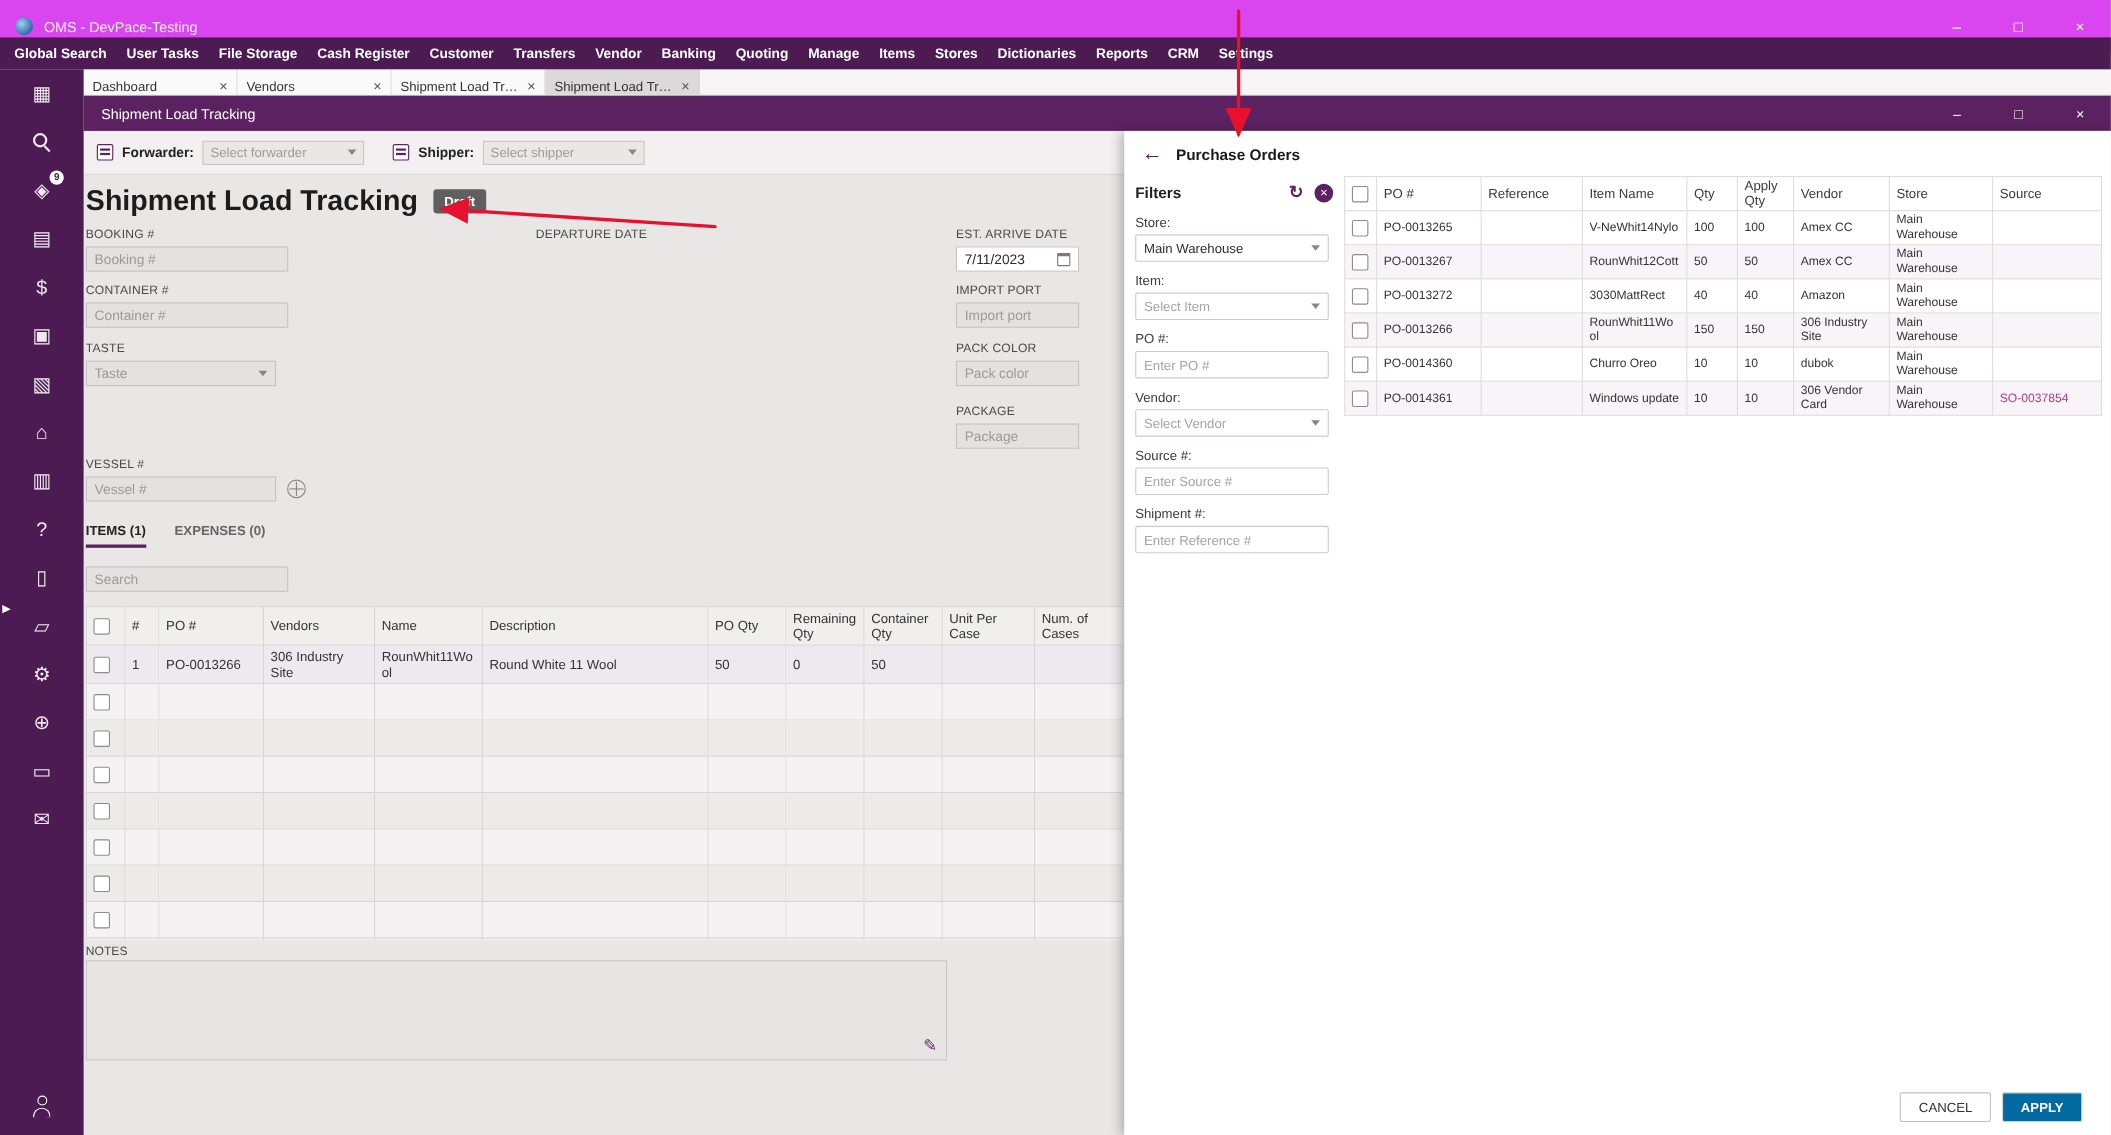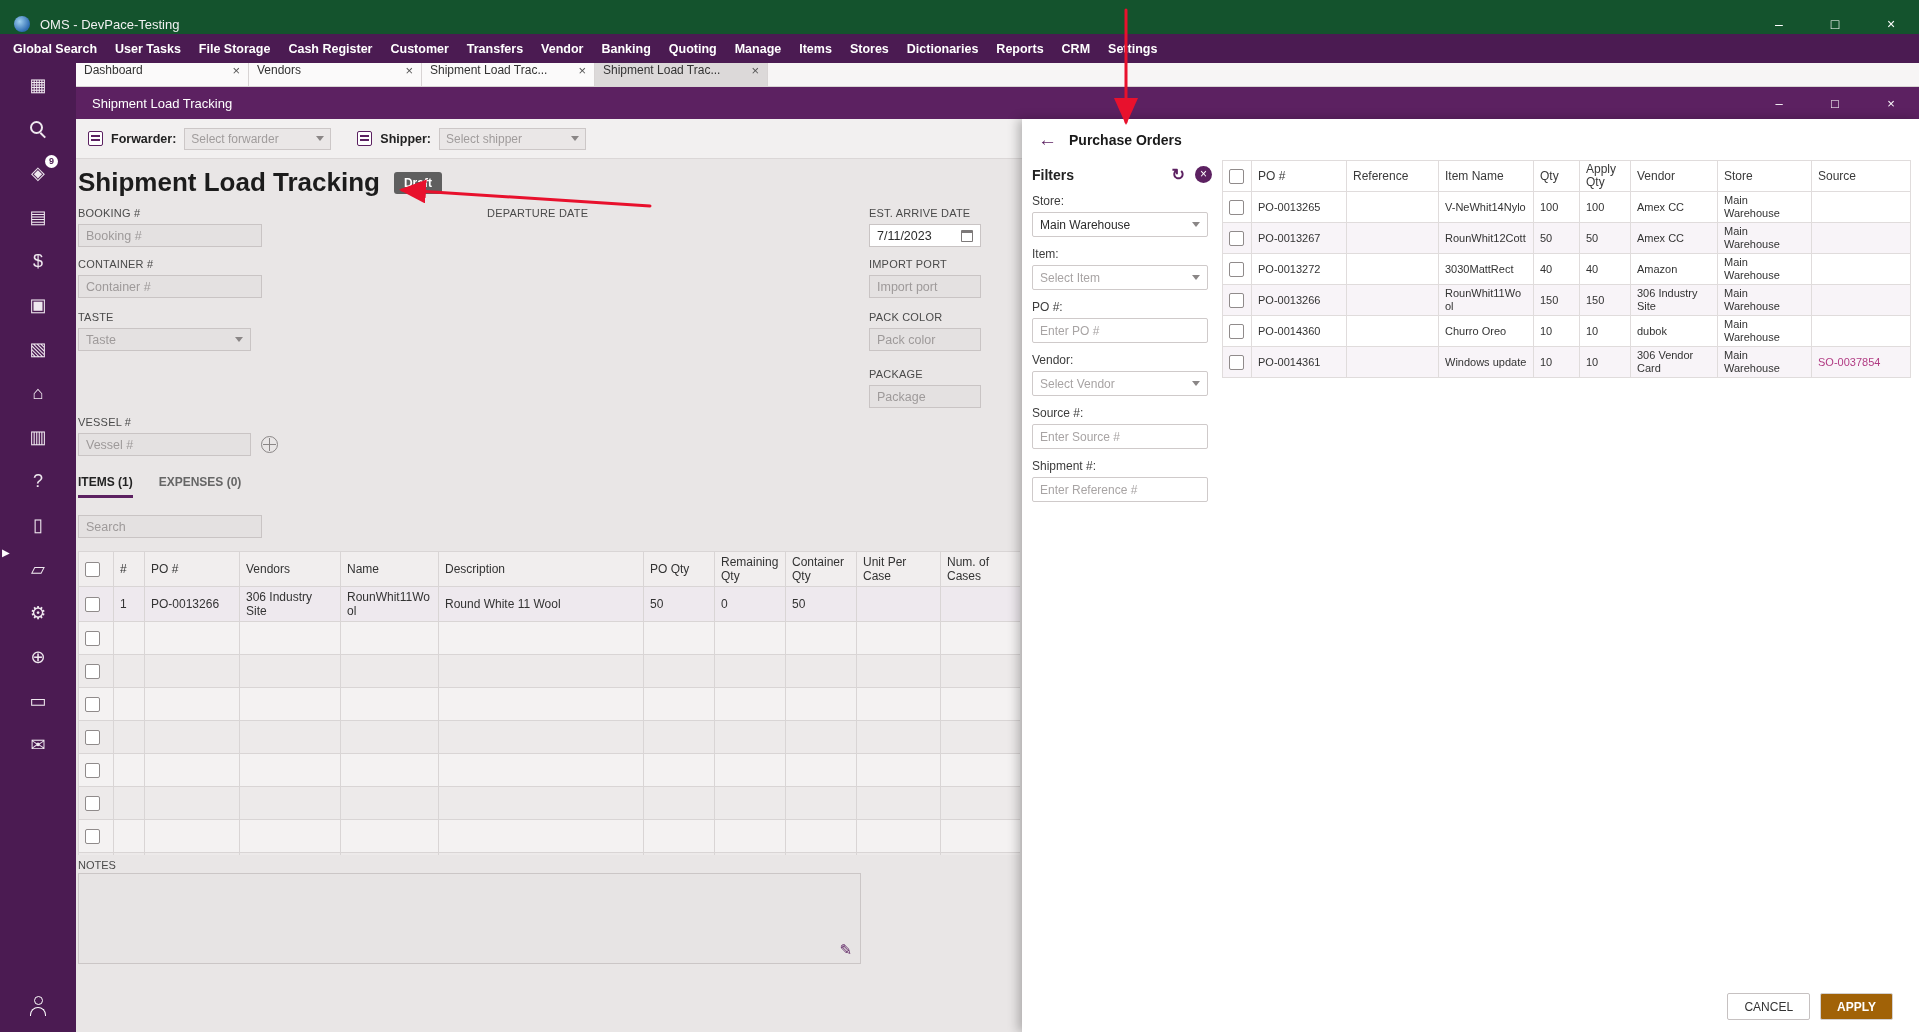--- a/index.html
+++ b/index.html
@@ -1,20 +1,20 @@
 <!DOCTYPE html>
 <html><head>
 <meta charset="utf-8">
 <style>
   *{margin:0;padding:0;box-sizing:border-box;font-family:"Liberation Sans",sans-serif}
   html,body{width:1919px;height:1032px;overflow:hidden;background:#e9e6e6}
   body{position:relative}
 
   
-  .titlebar{position:absolute;left:0;top:0;width:1919px;height:48px;background:#14532d;display:flex;align-items:center;color:#fff;z-index:6}
+  .titlebar{position:absolute;left:0;top:0;width:1919px;height:48px;background:#d946ef;display:flex;align-items:center;color:#fff;z-index:6}
   .app-logo{width:16px;height:16px;border-radius:50%;margin:0 10px 0 14px;background:radial-gradient(circle at 35% 35%,#9fd0f0,#2e6cb2 70%)}
   .titlebar-title{font-size:13px;color:#f0f0f0}
   .win-controls{margin-left:auto;display:flex;height:100%}
   .win-btn{width:56px;height:100%;background:transparent;border:none;color:#fff;font-size:14px;display:flex;align-items:center;justify-content:center;cursor:pointer}
 
   
   .menubar{position:absolute;left:0;top:34px;width:1919px;height:29px;background:#4b1b52;display:flex;align-items:flex-start;padding-left:4px;z-index:6}
   .menu-item{color:#fff;font-size:12.5px;font-weight:600;padding:0 9px;height:100%;display:flex;align-items:center;cursor:pointer;white-space:nowrap}
 
   
@@ -27,21 +27,21 @@
   .side-item[data-name="search-icon"] .side-glyph::before{content:"";position:absolute;left:1px;top:1px;width:9px;height:9px;border:2px solid #efe8ef;border-radius:50%}
   .side-item[data-name="search-icon"] .side-glyph::after{content:"";position:absolute;left:12px;top:12px;width:7px;height:2px;background:#efe8ef;transform:rotate(45deg);transform-origin:0 0}
   .collapse-arrow{position:absolute;left:2px;top:484px;color:#fff;font-size:10px;cursor:pointer}
   .side-user{position:absolute;bottom:8px;left:0;width:76px;height:36px;display:flex;align-items:center;justify-content:center;cursor:pointer}
   .person-icon{width:20px;height:20px;position:relative;display:inline-block}
   .person-icon::before{content:"";position:absolute;top:0;left:5.5px;width:7px;height:7px;border:1.5px solid #fff;border-radius:50%}
   .person-icon::after{content:"";position:absolute;bottom:0;left:2px;width:14px;height:8px;border:1.5px solid #fff;border-bottom:none;border-radius:8px 8px 0 0}
 
   
   .tabbar{position:absolute;left:76px;top:63px;width:1843px;height:24px;background:#f7f5f5;display:flex;border-bottom:1px solid #d8d4d4;z-index:3}
-  .tab{width:173px;display:flex;align-items:flex-start;padding:0 8px;background:#fbfafa;border-right:1px solid #d8d4d4;font-size:12px;color:#333;cursor:pointer}
+  .tab{width:140px;display:flex;align-items:flex-end;padding:0 8px;background:#fbfafa;border-right:1px solid #d8d4d4;font-size:12px;color:#333;cursor:pointer}
   .tab.active{background:#dcd9d9}
   .tab-label{flex:1;white-space:nowrap;overflow:hidden;text-overflow:ellipsis}
   .tab-close{color:#555;font-size:13px;margin-left:6px;cursor:pointer}
 
   
   .doc-header{position:absolute;left:76px;top:87px;width:1843px;height:32px;background:#5c2161;color:#fff;display:flex;align-items:center;padding-left:16px;font-size:13px;z-index:3}
   .doc-header .win-btn{font-size:13px}
 
   
   .toolbar{position:absolute;left:76px;top:119px;width:1843px;height:40px;background:#f2f0f0;border-bottom:1px solid #dbd7d7;display:flex;align-items:center;padding-left:12px;gap:8px;z-index:1}
@@ -112,21 +112,21 @@
   table.po{border-collapse:collapse;table-layout:fixed;width:688px}
   table.po th,table.po td{border:1px solid #e0dcdc;font-size:11px;color:#333;padding:2px 6px;text-align:left;vertical-align:middle;line-height:13px}
   table.po thead th{height:31px;font-weight:400;color:#3a3a3a;background:#fff;font-size:12px}
   table.po tbody tr td{height:30px}
   table.po tbody tr:nth-child(even){background:#f8f4f8}
   table.po .source{color:#b13b83}
 
   .panel-actions{position:absolute;right:26px;bottom:12px;display:flex;gap:10px}
   .btn{height:27px;padding:0 16px;font-size:12px;cursor:pointer;border-radius:2px}
   .btn-cancel{background:#fff;border:1px solid #c6c1c1;color:#333}
-  .btn-apply{background:#a16207;border:1px solid #d4d1d1;color:#fff;font-weight:600}
+  .btn-apply{background:#0369a1;border:1px solid #d4d1d1;color:#fff;font-weight:600}
 
   
   .annotations{position:absolute;left:0;top:0;z-index:999;pointer-events:none}
 </style>
 </head>
 <body>
 
 <div class="titlebar" data-name="titlebar">
   <span class="app-logo" data-name="app-logo-icon"></span>
   <span class="titlebar-title" data-name="window-title">OMS - DevPace-Testing</span>

